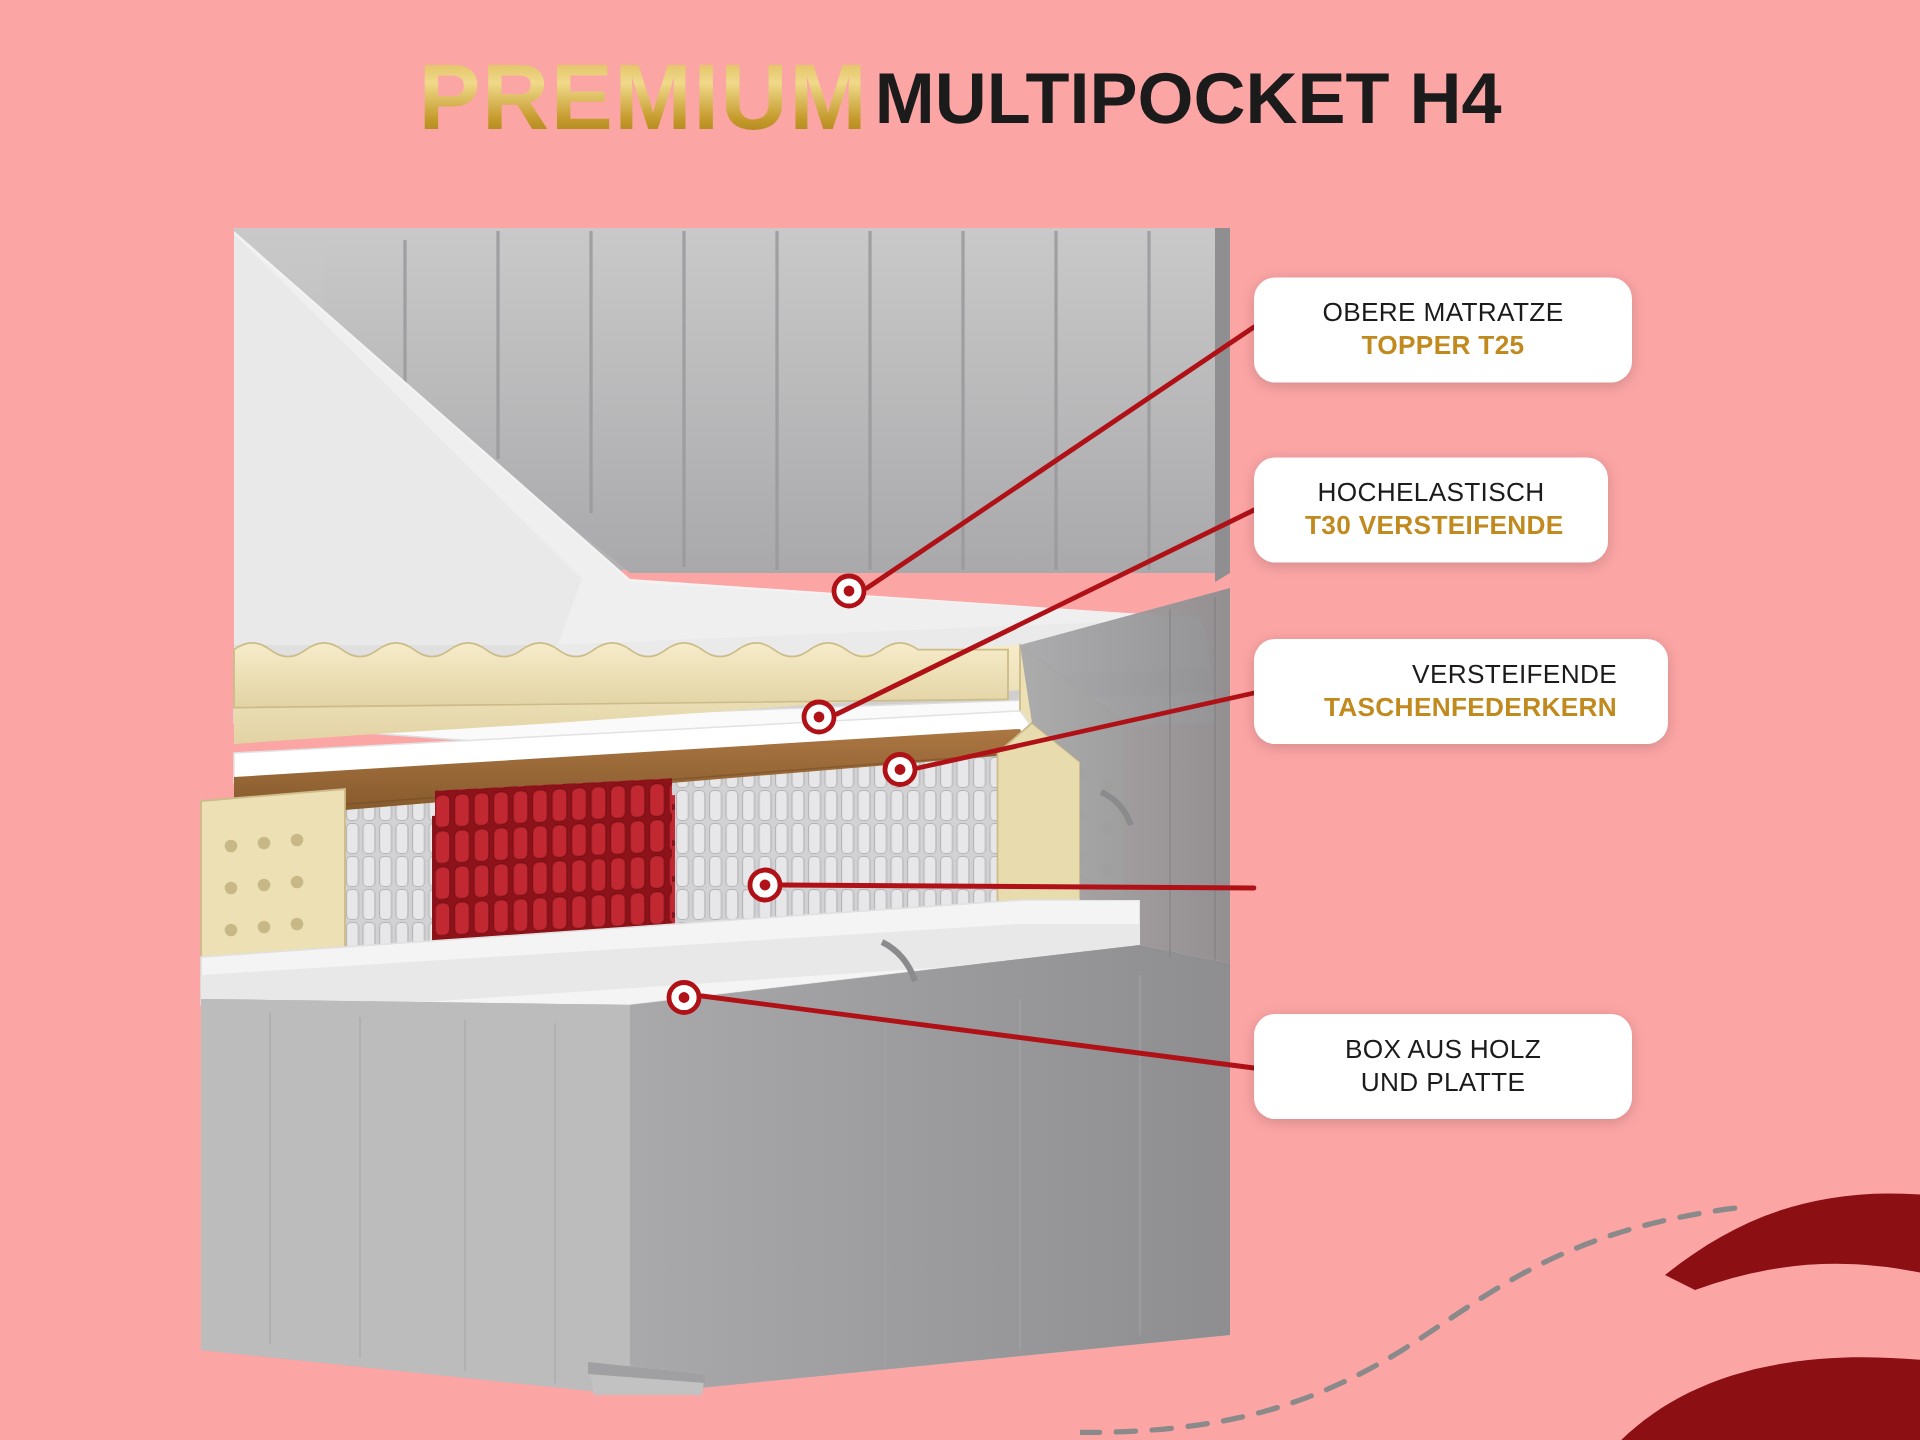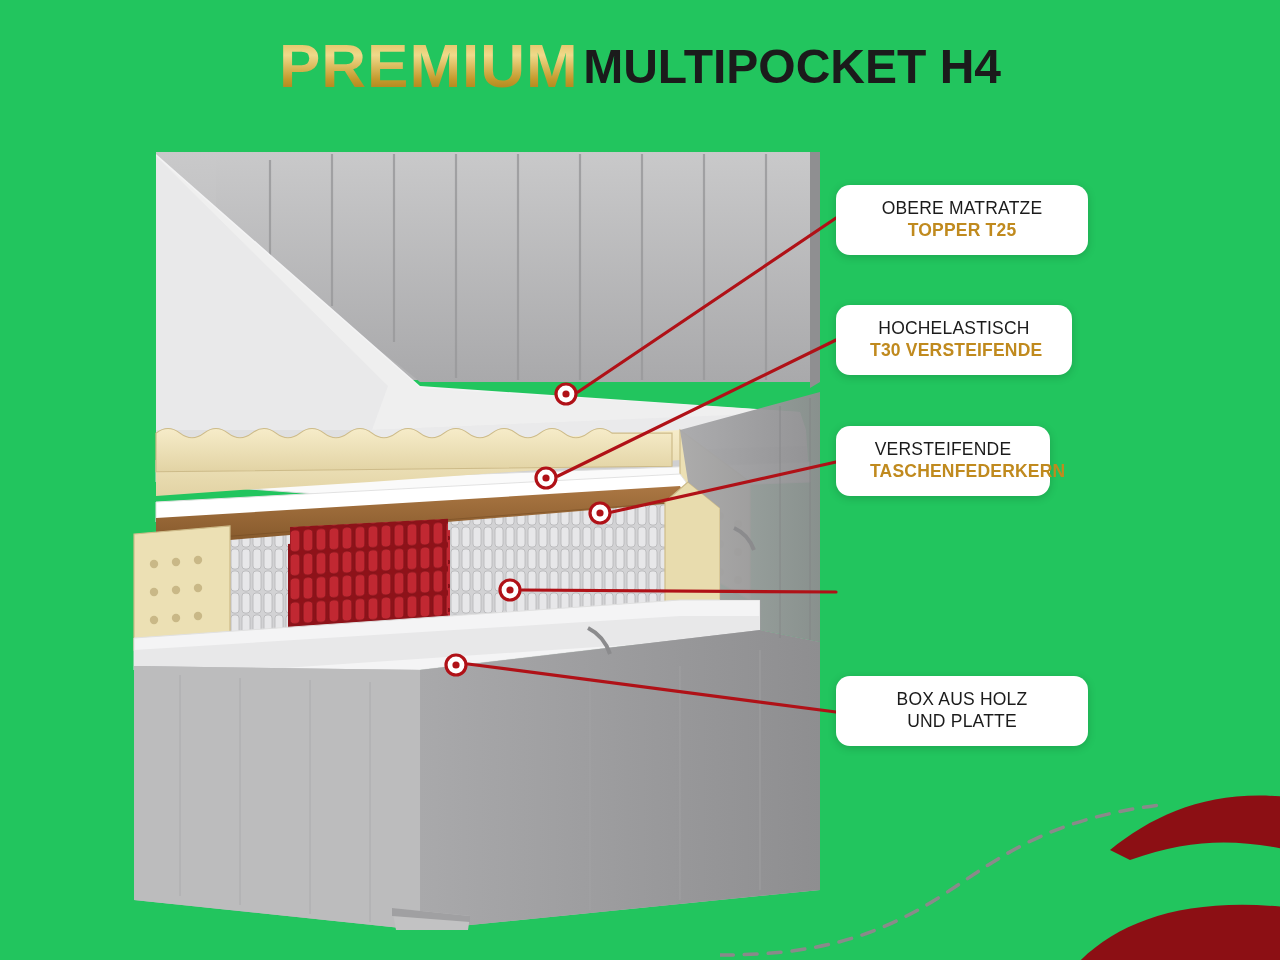--- a/index.html
+++ b/index.html
@@ -10,21 +10,21 @@
     width: 1280px;
     height: 960px;
     background: #ffffff;
     font-family: "Liberation Sans", sans-serif;
     overflow: hidden;
   }
   #stage {
     position: relative;
     width: 1280px;
     height: 960px;
-    background: #22c55e;
+    background: #fca5a5;
     overflow: hidden;
   }
 
   
   .swoosh {
     position: absolute;
     pointer-events: none;
   }
   .swoosh-tr {
     top: -60px;
@@ -106,21 +106,21 @@
     color: #1b1b1b;
     font-weight: normal;
   }
   .callout .accent {
     color: #c08a1e;
     font-weight: bold;
   }
 
   #callout-0 { left: 836px; top: 185px; }
   #callout-1 { left: 836px; top: 305px; width: 236px; }
-  #callout-2 { left: 836px; top: 426px; width: 214px; }
+  #callout-2 { left: 836px; top: 426px; width: 276px; text-align: right; }
   #callout-3 { left: 836px; top: 557px; }
   #callout-4 { left: 836px; top: 676px; }
 
   
   #leaders {
     position: absolute;
     left: 0;
     top: 0;
     width: 1280px;
     height: 960px;

